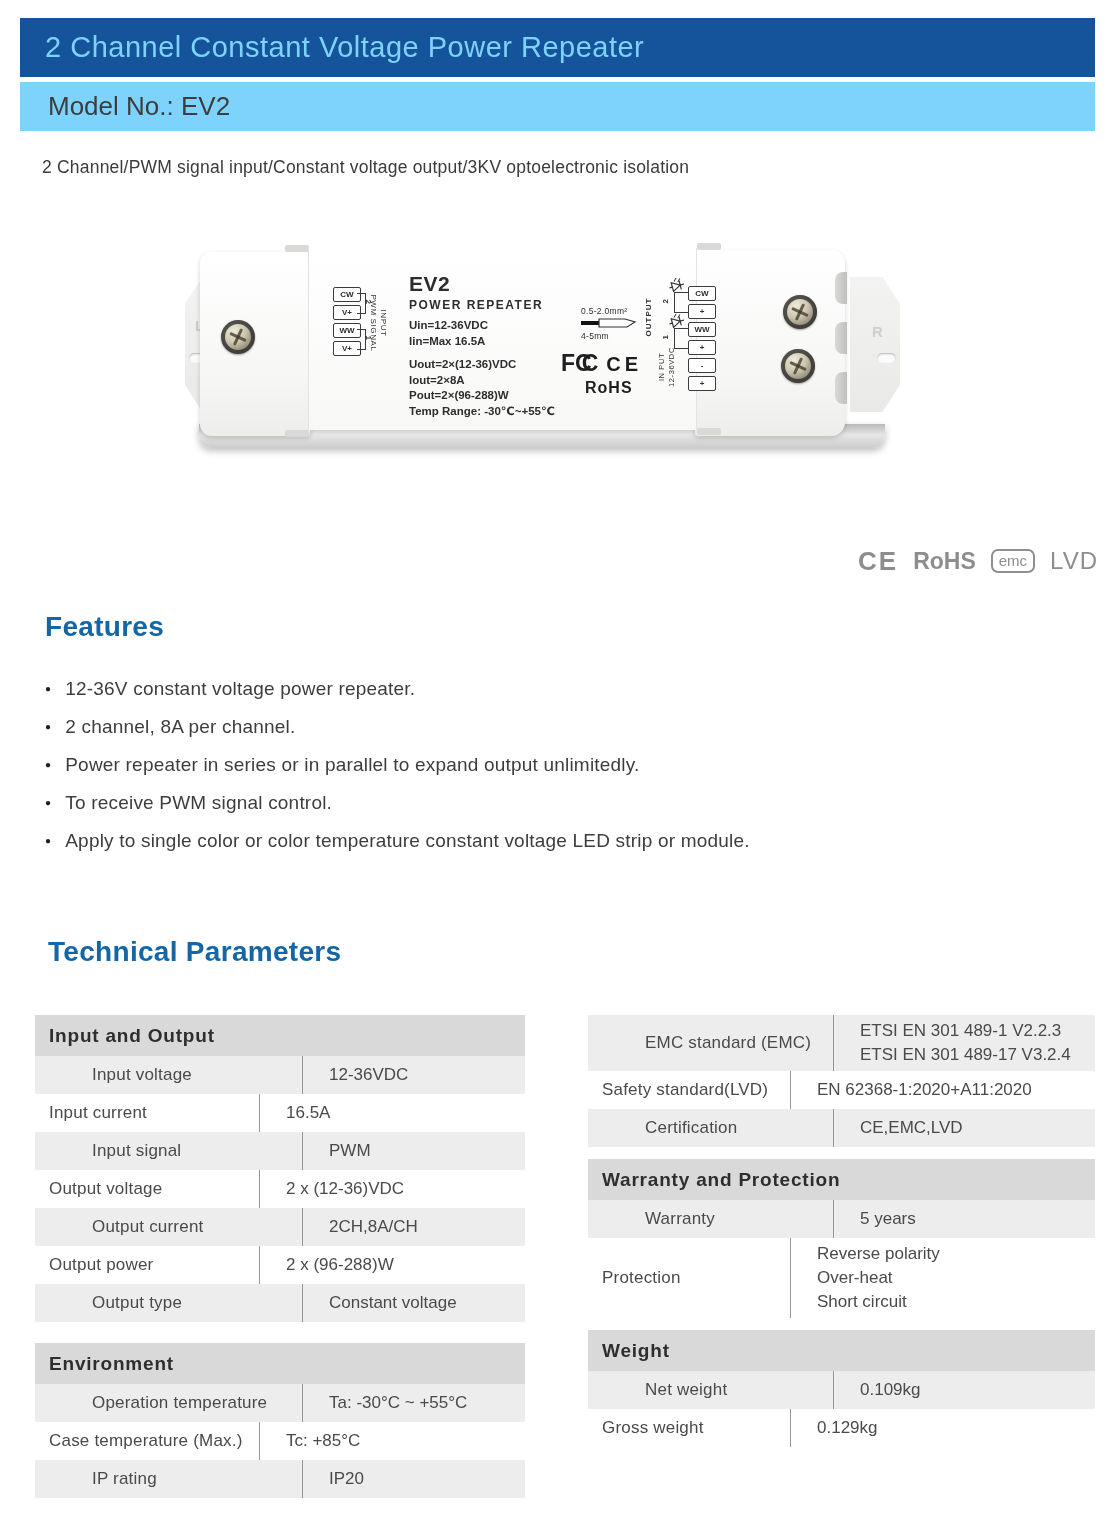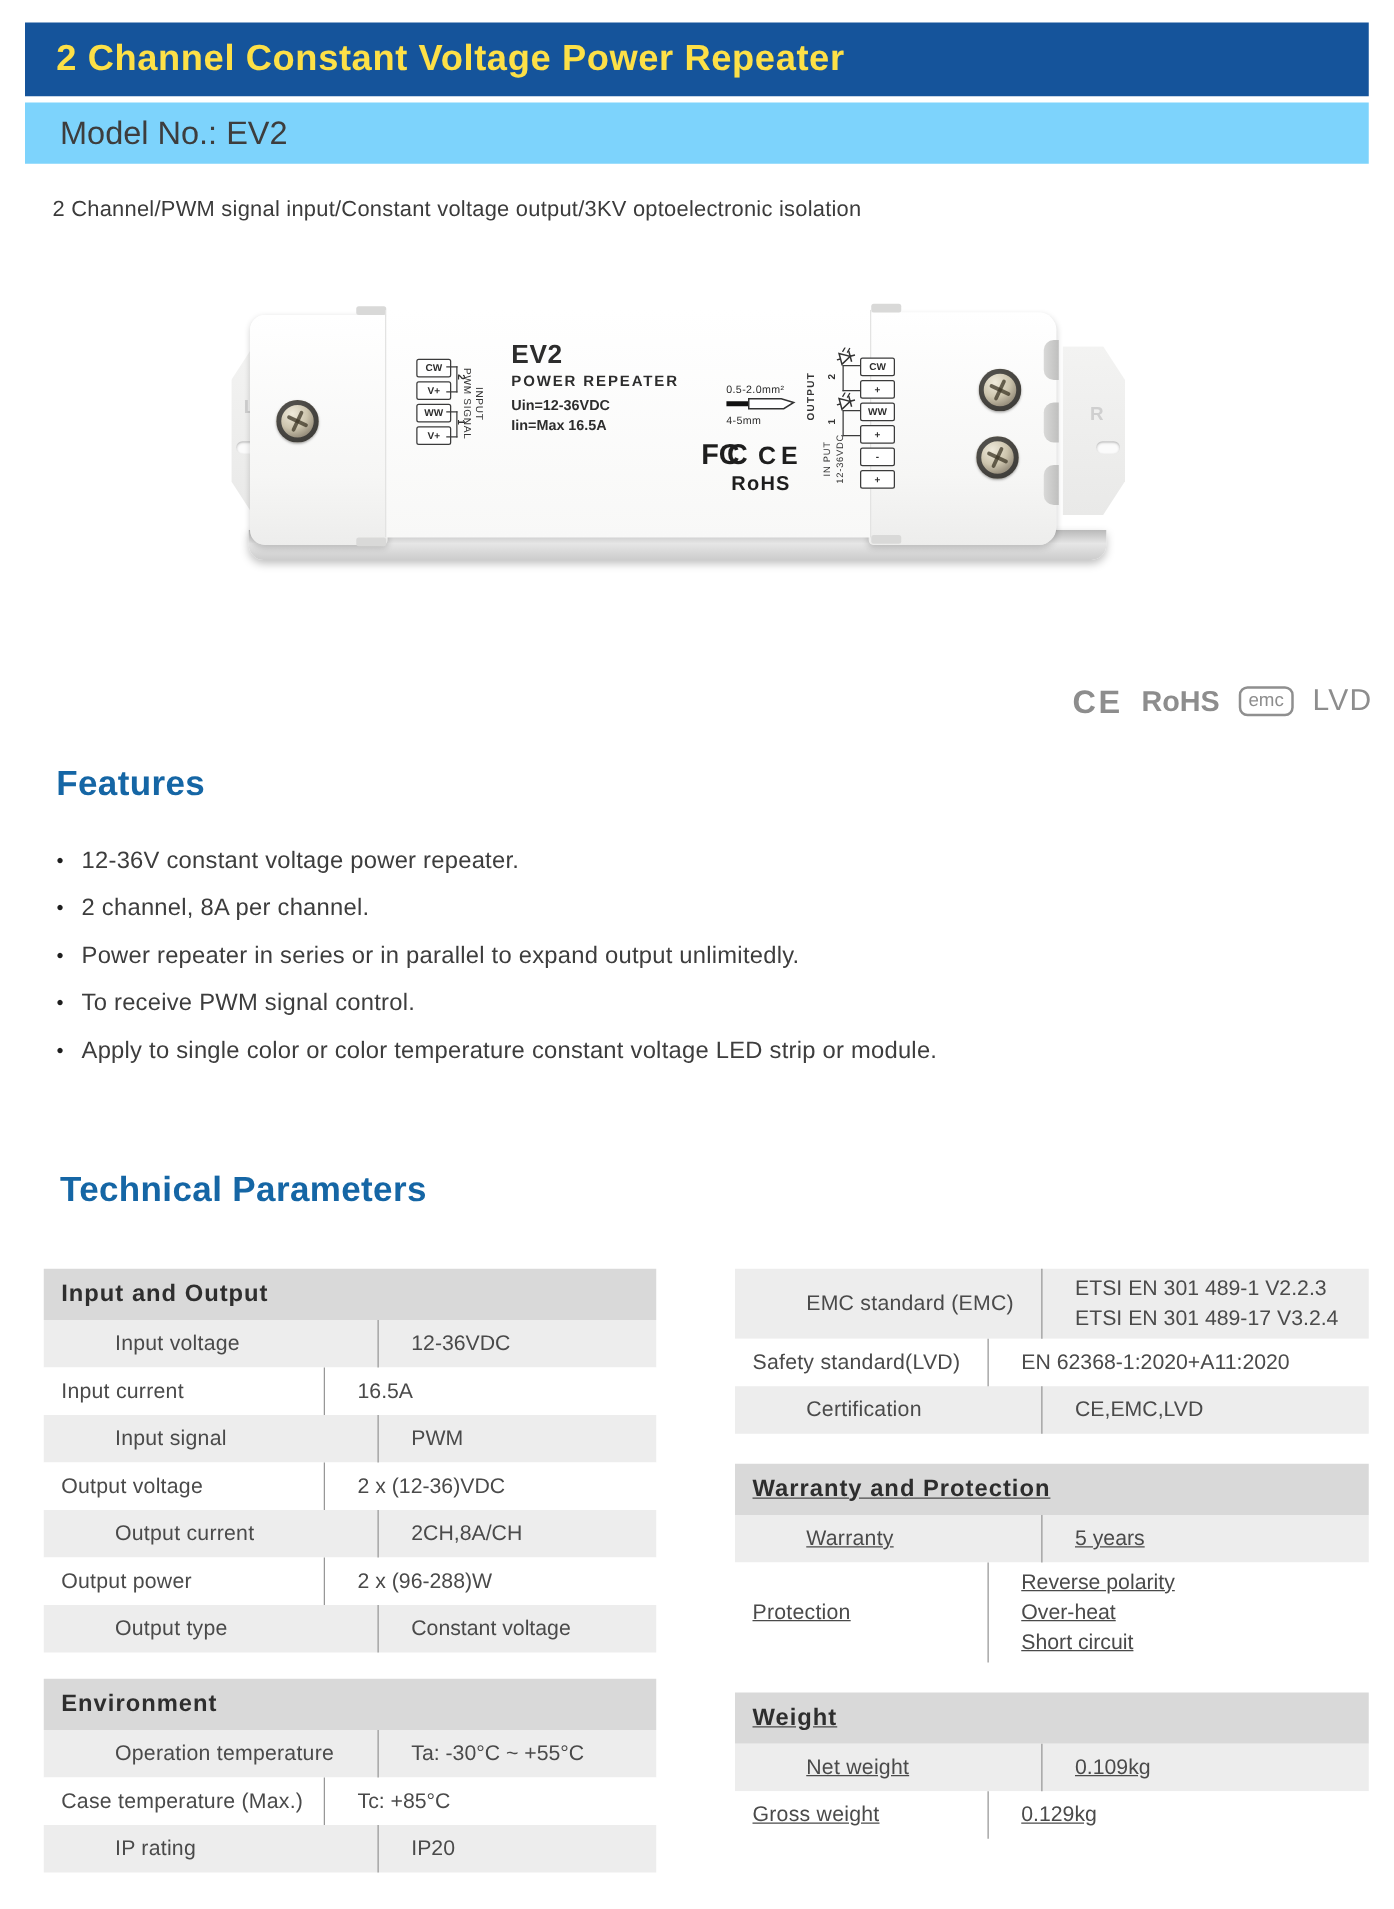--- a/index.html
+++ b/index.html
@@ -3,21 +3,21 @@
 <meta charset="utf-8">
 <style>
   html,body { margin:0; padding:0; background:#ffffff; }
   .page {
     position:relative; width:1115px; height:1527px; background:#ffffff;
     font-family:"Liberation Sans","DejaVu Sans",sans-serif; color:#3c3c3c; overflow:hidden;
   }
   
   .top-bar { position:absolute; left:20px; top:18px; width:1075px; height:59px;
     background:#15549B; display:flex; align-items:center; }
-  .top-bar .t { color:#fde047; font-size:29px; letter-spacing:.5px; padding-left:25px; font-weight:700; }
+  .top-bar .t { color:#7dd3fc; font-size:29px; letter-spacing:.5px; padding-left:25px; font-weight:400; }
   .model-bar { position:absolute; left:20px; top:82px; width:1075px; height:49px;
     background:#7dd3fc; display:flex; align-items:center; }
   .model-bar .t { color:#3d3d3d; font-size:26px; padding-left:28px; }
   .subtitle { position:absolute; left:42px; top:157px; font-size:17.5px; color:#3b3b3b; letter-spacing:.2px; }
 
   
   .device { position:absolute; left:185px; top:232px; width:715px; height:226px; }
   .bracket { position:absolute; top:45px; width:50px; height:135px; background:linear-gradient(180deg,#f3f3f2,#e9e9e8); z-index:1; }
   .bracket.l { left:0; clip-path:polygon(100% 0,100% 100%,35% 100%,0 80%,0 20%,35% 0); }
   .bracket.r { left:665px; clip-path:polygon(0 0,0 100%,65% 100%,100% 80%,100% 20%,65% 0); }
@@ -94,21 +94,21 @@
   .tech-h { left:48px; top:913px; }
   .features { position:absolute; left:45px; top:670px; margin:0; padding:0; list-style:none; }
   .features li { font-size:19px; color:#3d3d3d; line-height:38px; letter-spacing:.2px; }
   .features li::before { content:"●"; font-size:10px; vertical-align:3px; margin-right:14px; color:#1e1e1e; }
 
   
   .col { position:absolute; top:1015px; }
   .col-left { left:35px; width:490px; }
   .col-right { left:588px; width:507px; }
   .col-left .ptable + .ptable { margin-top:21px; }
-  .col-right .ptable + .ptable { margin-top:24px;text-decoration:underline; }
+  .col-right .ptable + .ptable { margin-top:12px; }
   .ptable { width:100%; font-size:17px; color:#4a4a4a; }
   .thead { background:#D9D9D9; height:41px; display:flex; align-items:center; padding-left:14px;
     font-size:19px; font-weight:700; letter-spacing:.8px; color:#2e2e2e; }
   .trow { display:flex; min-height:38px; background:#ffffff; }
   .trow.alt { background:#EDEDED;padding-left:43px; }
   .tlabel { flex:none; display:flex; align-items:center; padding-left:14px; letter-spacing:.2px; }
   .col-left .tlabel { width:210px; }
   .col-right .tlabel { width:188px; }
   .tvalue { flex:1; border-left:1px solid #979797; display:flex; align-items:center;
     padding:4px 4px 4px 26px; white-space:pre-line; line-height:24px; }
@@ -164,20 +164,24 @@
       <div class="rot chnum lft" style="left:54px; top:49px;">2</div>
       <div class="rot chnum lft" style="left:54px; top:85px;">1</div>
       <div class="rot vt-in">INPUT
 PWM SIGNAL</div>
 
       <div class="dev-text">
         <div class="dev-model">EV2</div>
         <div class="dev-name">POWER REPEATER</div>
         <div class="dev-specs">Uin=12-36VDC
 Iin=Max 16.5A</div>
+        <div class="dev-specs second">Uout=2×(12-36)VDC
+Iout=2×8A
+Pout=2×(96-288)W
+Temp Range: -30℃~+55℃</div>
       </div>
 
       <div class="wire">
         <div class="lbl">0.5-2.0mm²</div>
         <svg width="56" height="13" viewBox="0 0 56 13">
           <rect x="0" y="5" width="18" height="4" fill="#111"></rect>
           <path d="M18 3 H44 L54 6 L46 11 H18 Z" fill="#fff" stroke="#333" stroke-width="1.2"></path>
         </svg>
         <div class="lbl">4-5mm</div>
       </div>

